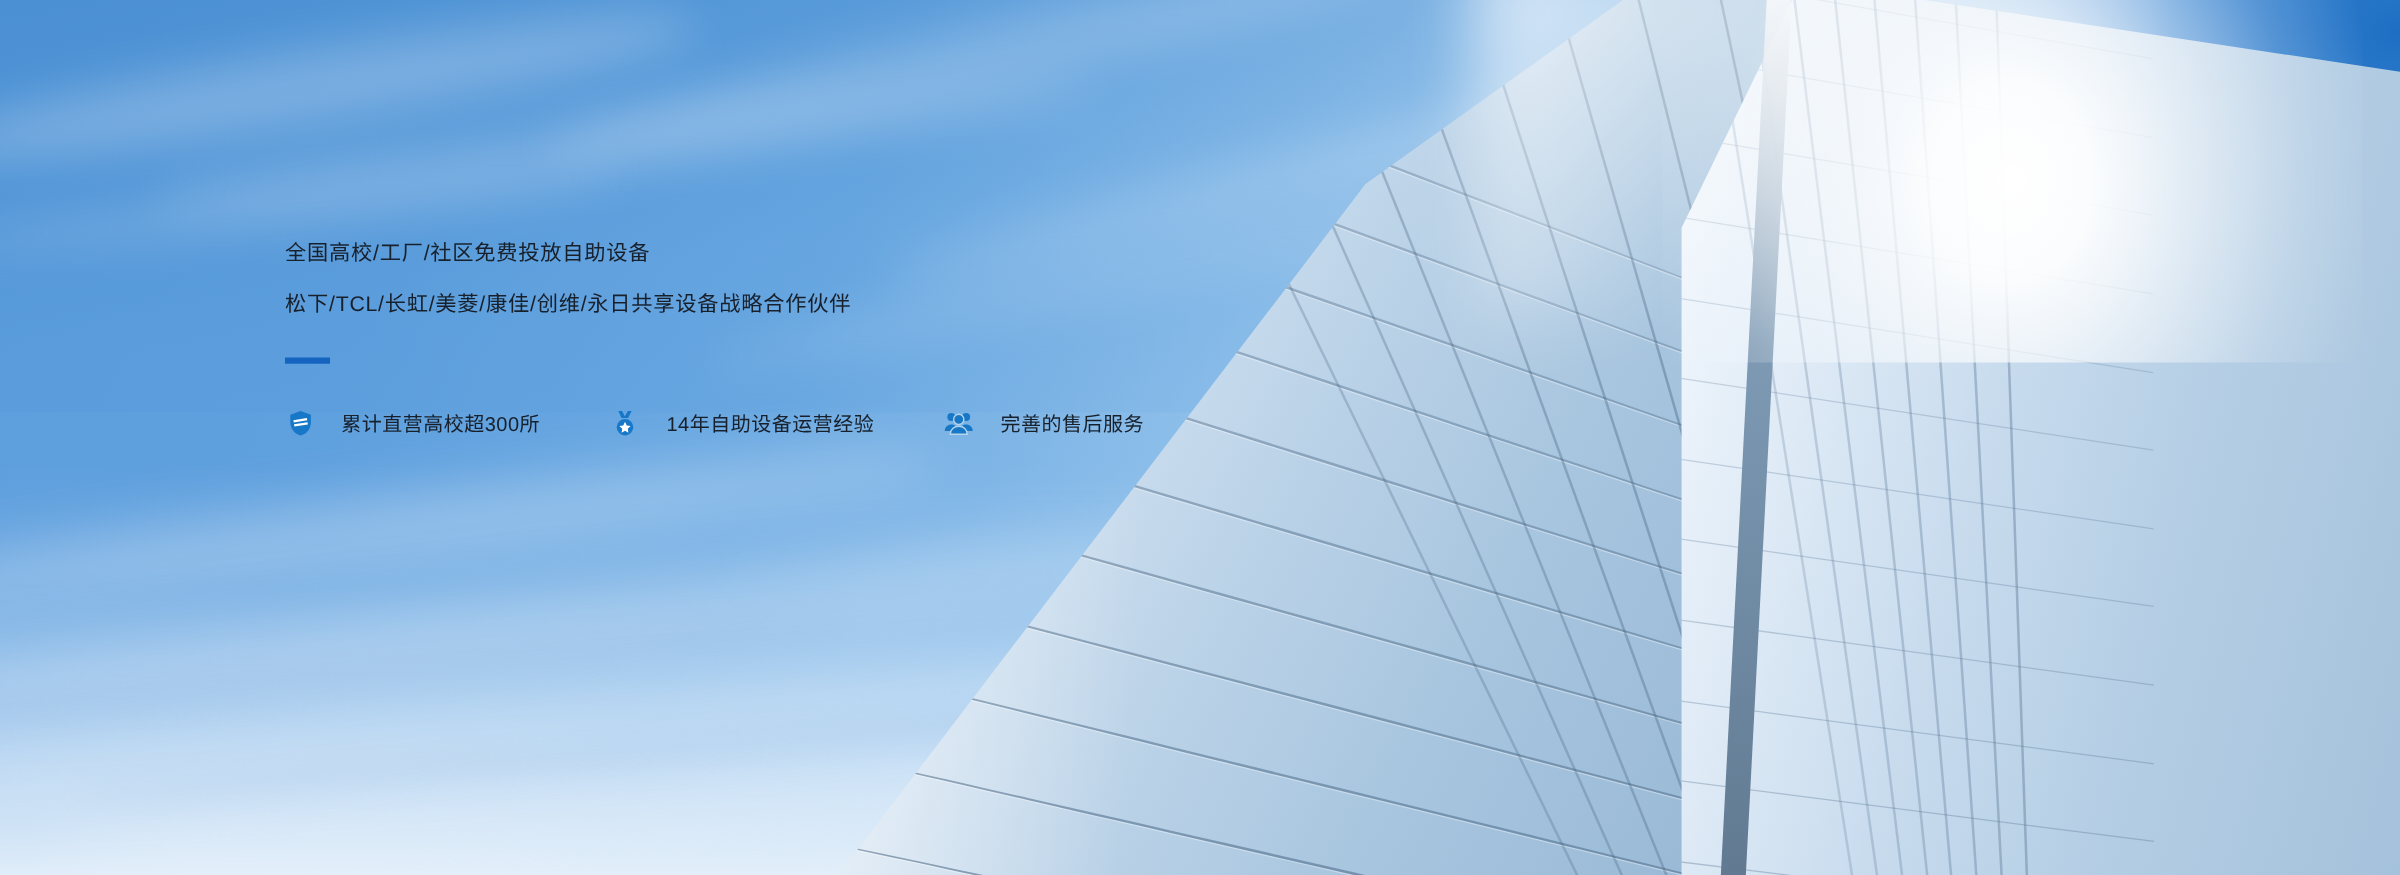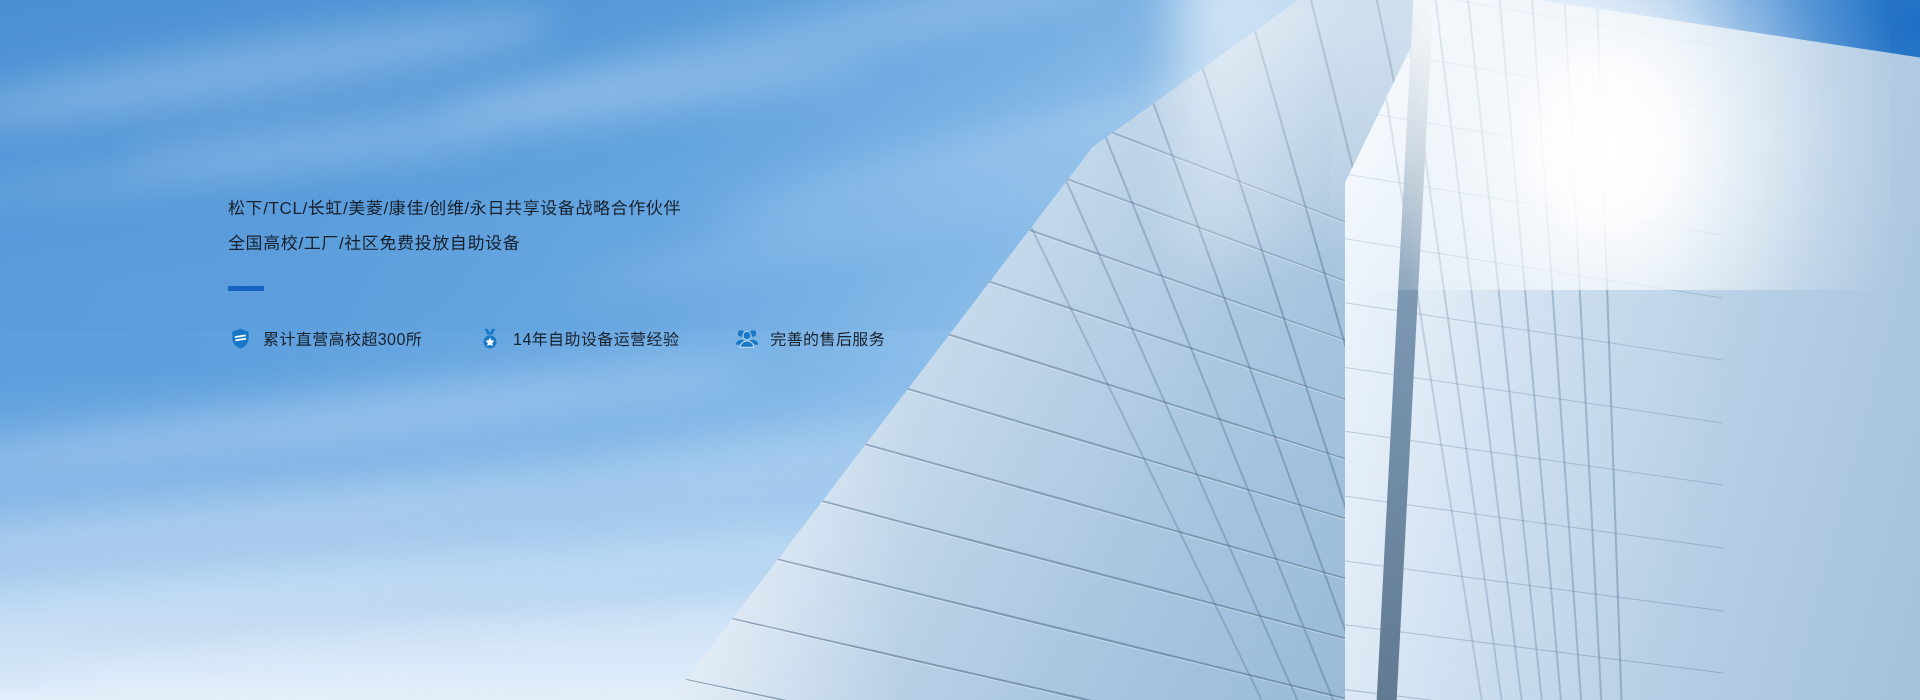--- a/index.html
+++ b/index.html
@@ -135,21 +135,21 @@
   .features {
     display:flex; align-items:center; margin-top:35px; gap:0;
   }
   .feature { display:flex; align-items:center; white-space:nowrap; }
   .feature + .feature { margin-left:56px; }
   .feature .ficon {
     width:24px; height:24px; display:inline-flex;
     align-items:center; justify-content:center; flex:0 0 auto;
   }
   .feature .flabel {
-    font-size:16px; color:#17202b; margin-left:11px; letter-spacing:.4px;
+    font-size:16px; color:#17202b; margin-left:21px; letter-spacing:.4px;
   }
 </style>
 </head>
 <body>
 
 <div id="banner">
 
   <div class="sky"></div>
   <div class="sky-top"></div>
   <div class="sky-deep"></div>
@@ -344,23 +344,23 @@
     </div>
     <div class="tower-right-spine"></div>
 
     <div class="sun-streak"></div>
     <div class="sun"></div>
   </div>
 
   <div class="content">
 
 
+    <div class="subline sub2">全国高校/工厂/社区免费投放自助设备</div>
+
     <div class="subline sub1">松下/TCL/长虹/美菱/康佳/创维/永日共享设备战略合作伙伴</div>
-
-    <div class="subline sub2">全国高校/工厂/社区免费投放自助设备</div>
 
     <div class="divider" style="background: rgb(21, 101, 192);"></div>
 
     <div class="features">
 
       <div class="feature">
         <span class="ficon">
           <svg width="23" height="23" viewBox="0 0 24 24">
             <path d="M12 1.8 3.4 5v6.3c0 5.4 3.6 9.9 8.6 11.1 5-1.2 8.6-5.7 8.6-11.1V5L12 1.8z" fill="#1878c8"></path>
             <path d="M6.3 8.6h11.4v1.9H6.3zM6.3 12.1h11.4V14H6.3z" fill="#ffffff" transform="rotate(-9 12 11.3)"></path>

